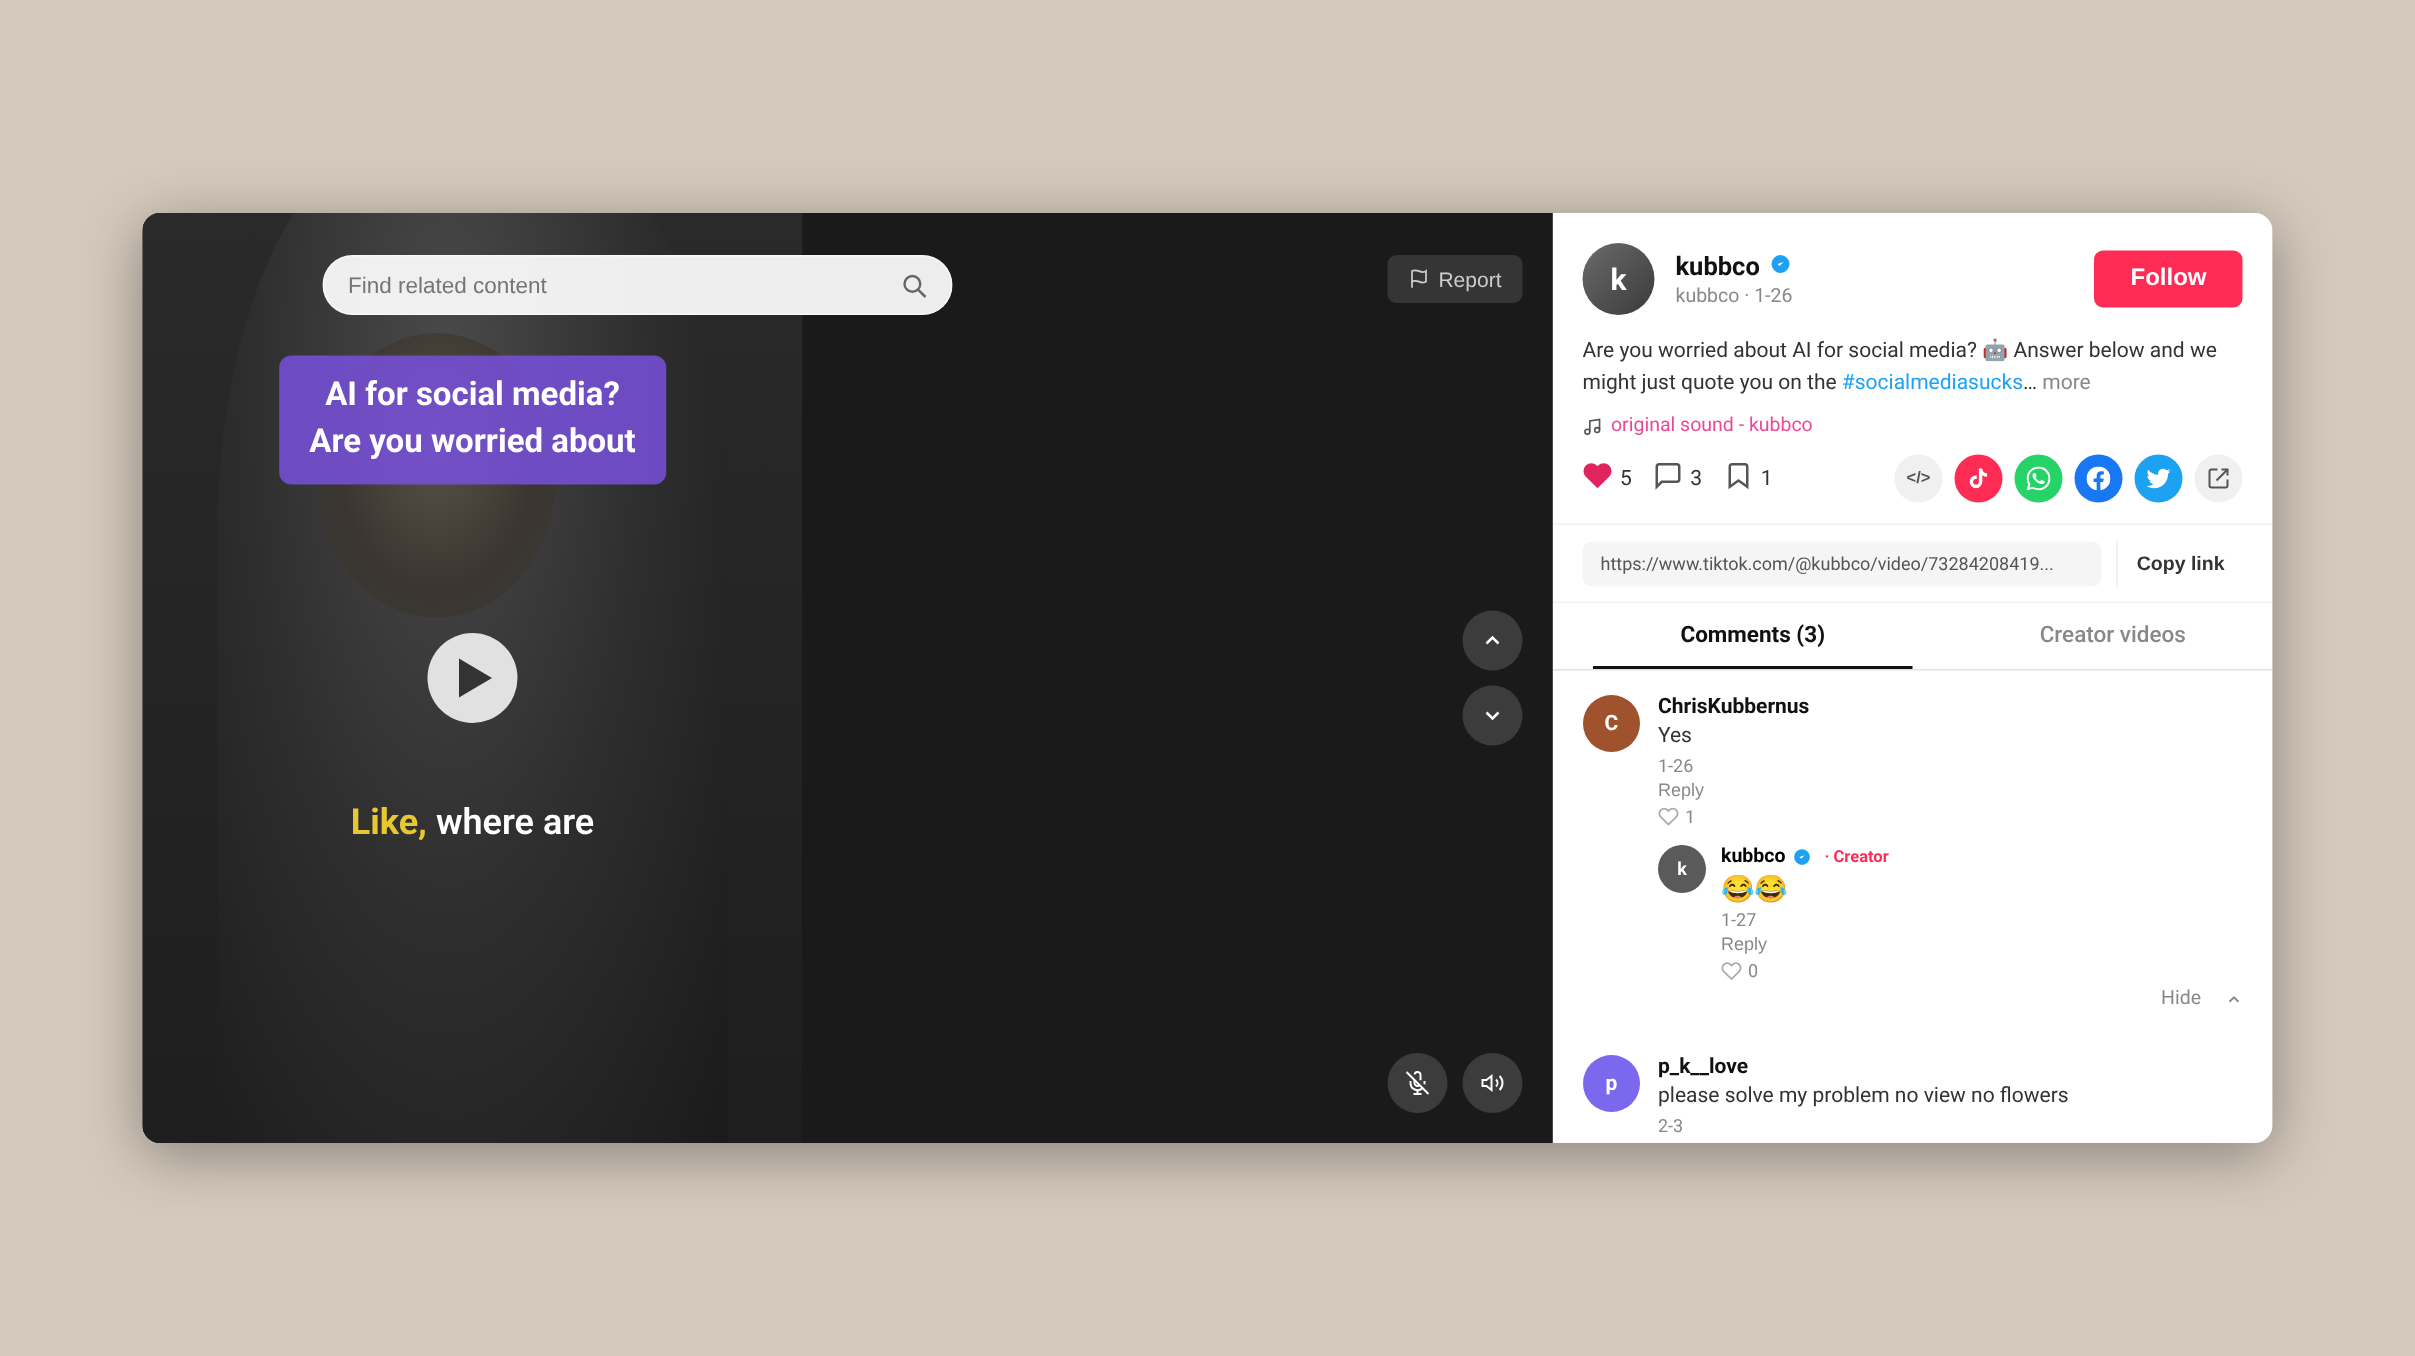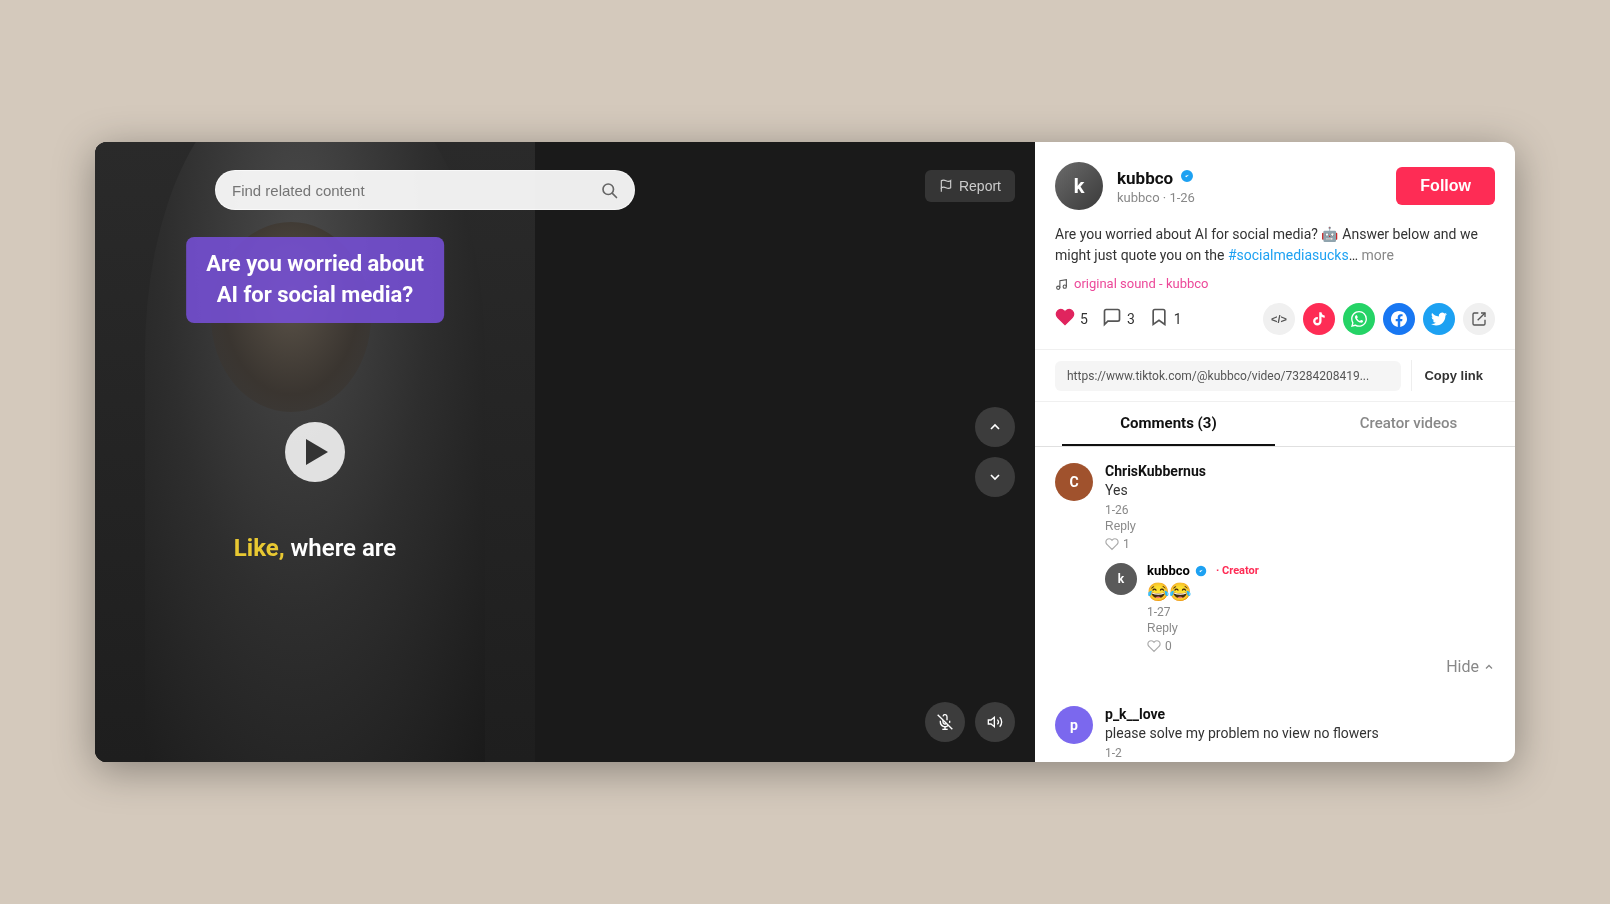--- a/index.html
+++ b/index.html
@@ -516,28 +516,28 @@
 
     .creator-badge {
       font-size: 11px;
       color: #fe2c55;
       font-weight: 700;
       margin-left: 4px;
     }
 
     .hide-btn {
       text-align: center;
-      font-size: 16px;
+      font-size: 13px;
       color: #888;
       cursor: pointer;
       padding: 4px 0 10px;
       display: flex;
       align-items: center;
       justify-content: flex-end;
-      gap: 4px;
+      gap: 16px;
     }
 
     .second-comment-group {
       margin-top: 4px;
     }
 
     
     .comment-input-row {
       border-top: 1px solid #e0e0e0;
       padding: 14px 16px;
@@ -601,22 +601,22 @@
 
     <div class="video-left">
       <div class="video-thumbnail">
 
         <div style="position:absolute;top:0;left:0;right:0;bottom:0;background:linear-gradient(180deg,#2a2a2a 0%,#1e1e1e 100%);"></div>
         <div style="position:absolute;bottom:0;left:50%;transform:translateX(-50%);width:340px;height:680px;background:radial-gradient(ellipse at 45% 25%, #4a4a4a 0%,#2e2e2e 50%,#1a1a1a 100%);border-radius:40% 40% 0 0;"></div>
 
         <div style="position:absolute;top:80px;left:50%;transform:translateX(-65%);width:160px;height:190px;background:radial-gradient(ellipse at 50% 40%,#5a5248 0%,#3a3530 60%,transparent 100%);border-radius:50%;"></div>
 
         <div class="text-overlay-top">
+          <span>AI for social media?</span>
           <span>Are you worried about</span>
-          <span>AI for social media?</span>
         </div>
 
         <button class="play-button"></button>
 
         <div class="text-overlay-bottom">
           <span class="word-like">Like,</span><span class="word-rest"> where are</span>
         </div>
       </div>
     </div>
 
@@ -825,21 +825,21 @@
 
         </div>
       </div>
 
       <div class="comment-item second-comment-group">
         <div class="comment-avatar" style="background:#7b68ee;">p</div>
         <div class="comment-body">
           <div class="comment-username">p_k__love</div>
           <div class="comment-text">please solve my problem no view no flowers</div>
           <div class="comment-meta">
-            <span>1-2</span>
+            <span>2-3</span>
             <button class="comment-reply-btn">Reply</button>
             <div style="flex:1;"></div>
             <div class="comment-like">
               <svg width="14" height="14" viewBox="0 0 24 24" fill="none" stroke="#aaa" stroke-width="2">
                 <path d="M20.84 4.61a5.5 5.5 0 0 0-7.78 0L12 5.67l-1.06-1.06a5.5 5.5 0 0 0-7.78 7.78l1.06 1.06L12 21.23l7.78-7.78 1.06-1.06a5.5 5.5 0 0 0 0-7.78z"></path>
               </svg>
               <span class="comment-like-count">0</span>
             </div>
           </div>
         </div>

